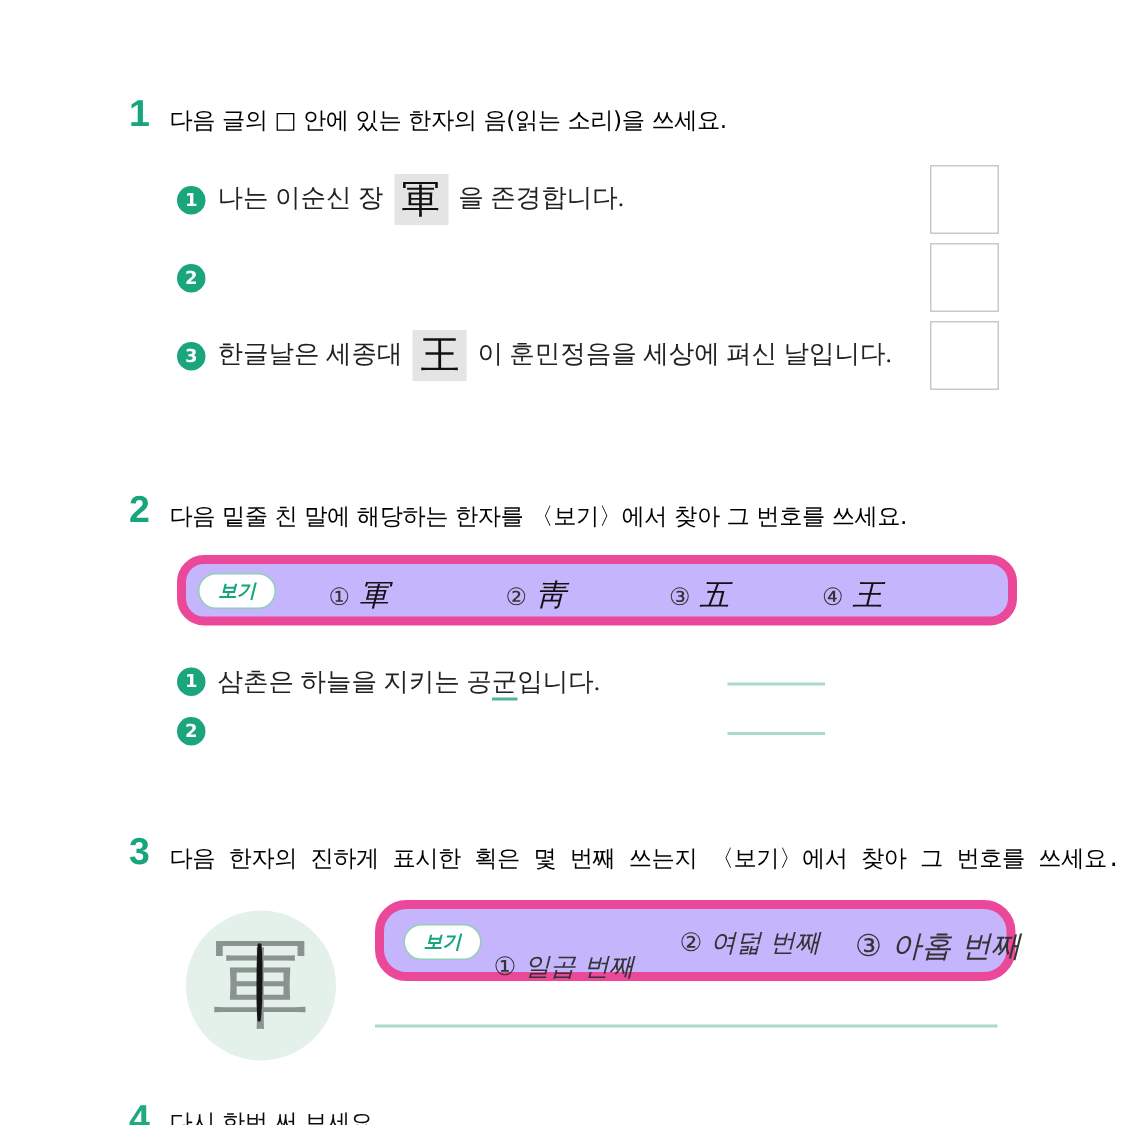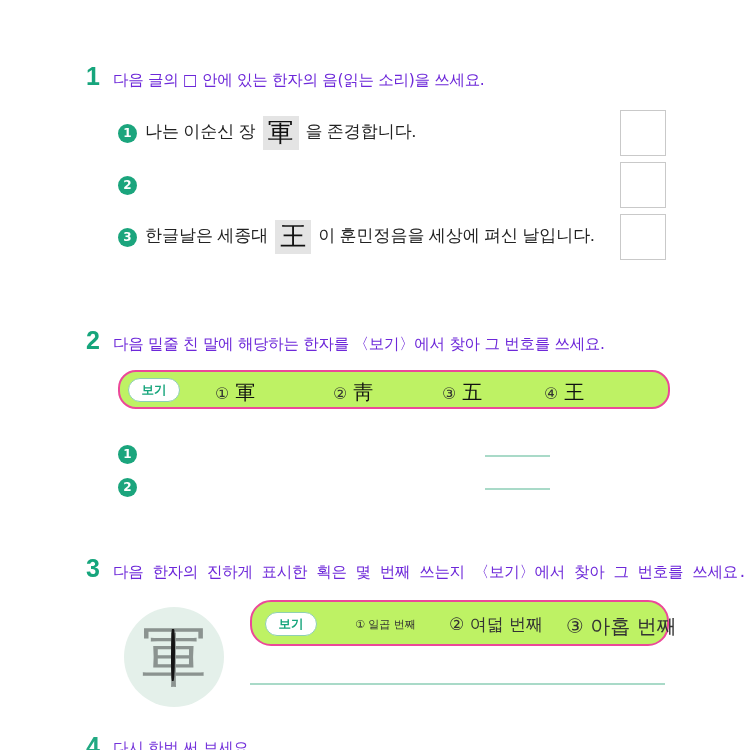--- a/index.html
+++ b/index.html
@@ -1,33 +1,33 @@
 <!DOCTYPE html>
 <html><head>
 <meta charset="utf-8">
 <style>
   html,body{margin:0;padding:0;background:#fff;}
   .page{position:relative;width:750px;height:750px;background:#ffffff;overflow:hidden;
         font-family:"DejaVu Sans","Liberation Sans",sans-serif;color:#2e2e2e;}
   
   .qnum{position:absolute;font-size:25px;font-weight:800;color:#16a57c;
         font-family:"Liberation Sans",sans-serif;}
-  .qprompt{position:absolute;font-size:15.5px;font-weight:500;color:#6d28d9;letter-spacing:-0.3px;}
+  .qprompt{position:absolute;font-size:15.5px;font-weight:500;color:#000000;letter-spacing:-0.3px;}
   
   .item{position:absolute;display:flex;align-items:center;white-space:nowrap;}
   .inum{display:inline-flex;width:19px;height:19px;border-radius:50%;background:#1ba57d;
         color:#fff;font-size:12px;font-weight:700;align-items:center;justify-content:center;
         margin-right:8px;flex:0 0 auto;}
   .itext{font-family:"Liberation Serif","DejaVu Serif",serif;font-size:17px;color:#222;}
   .hanja{display:inline-block;background:#e4e4e4;font-family:"Liberation Serif","DejaVu Serif",serif;
          font-size:26px;line-height:30px;padding:2px 5px;margin:0 7px;vertical-align:-4px;color:#111;}
   
   .ansbox{position:absolute;left:620px;width:44px;height:44px;background:#fff;border:1.5px solid #c9c9c9;}
   
-  .bogibox{position:absolute;background:#bef264;border:2px solid #ec4899;border-radius:18px;}
+  .bogibox{position:absolute;background:#c4b5fd;border:6px solid #ec4899;border-radius:18px;font-style:italic;}
   .pill{position:absolute;background:#fff;border:1.5px solid #8ed0b3;border-radius:12px;
         color:#16a57c;font-size:12.5px;font-weight:700;display:flex;align-items:center;justify-content:center;}
   .opt{position:absolute;white-space:nowrap;font-size:16px;color:#333;}
   .opt .oh{font-family:"Liberation Serif","DejaVu Serif",serif;font-size:20px;color:#111;margin-left:6px;}
   .under{border-bottom:2px solid #54b29a;padding-bottom:1px;}
   .ansline{position:absolute;height:2px;background:#a9dac8;}
   
   .bigcircle{position:absolute;left:124px;top:607px;width:100px;height:100px;border-radius:50%;
              background:#e4f0ea;}
   .bighanja{position:absolute;left:0;top:10px;width:100px;text-align:center;
@@ -66,39 +66,40 @@
   <div class="bogibox" style="left:118px;top:370px;width:548px;height:35px;">
     <span class="pill" style="left:8px;top:6px;width:50px;height:22px;">보기</span>
     <span class="opt" style="left:95px;top:7px;"><span>①</span><span class="oh">軍</span></span>
     <span class="opt" style="left:213px;top:7px;"><span>②</span><span class="oh">靑</span></span>
     <span class="opt" style="left:322px;top:7px;"><span>③</span><span class="oh">五</span></span>
     <span class="opt" style="left:424px;top:7px;"><span>④</span><span class="oh">王</span></span>
   </div>
 
   <div class="item" style="left:118px;top:442px;height:24px;">
     <span class="inum">1</span>
+    <span class="itext"><span>삼촌은 하늘을 지키는 공</span><span class="under">군</span><span>입니다.</span></span>
   </div>
   <div class="item" style="left:118px;top:475px;height:24px;">
     <span class="inum">2</span>
   </div>
 
   <div class="ansline" style="left:485px;top:455px;width:65px;"></div>
   <div class="ansline" style="left:485px;top:488px;width:65px;"></div>
 
   <span class="qnum" style="left:86px;top:554px;">3</span>
   <span class="qprompt" style="left:113px;top:562px;font-family:Liberation Mono, monospace;">다음 한자의 진하게 표시한 획은 몇 번째 쓰는지 〈보기〉에서 찾아 그 번호를 쓰세요.</span>
 
   <div class="bigcircle">
     <span class="bighanja">軍</span>
     <span class="boldstroke"></span>
   </div>
 
   <div class="bogibox" style="left:250px;top:600px;width:415px;height:42px;border-radius:21px;">
     <span class="pill" style="left:13px;top:10px;width:50px;height:22px;">보기</span>
-    <span class="opt" style="left:73px;top:15px;font-size:11px;margin-left:30px;">① 일곱 번째</span>
+    <span class="opt" style="left:73px;top:27px;font-size:17px;">① 일곱 번째</span>
     <span class="opt" style="left:197px;top:11px;font-size:17px;text-align:center;">② 여덟 번째</span>
     <span class="opt" style="left:314px;top:11px;font-size:20px;">③ 아홉 번째</span>
   </div>
 
   <div class="ansline" style="left:250px;top:683px;width:415px;"></div>
 
   <div class="clipped-q">
     <span class="qnum" style="left:86px;top:732px;">4</span>
     <span class="qprompt" style="left:113px;top:738px;">다시 한번 써 보세요.</span>
   </div>

